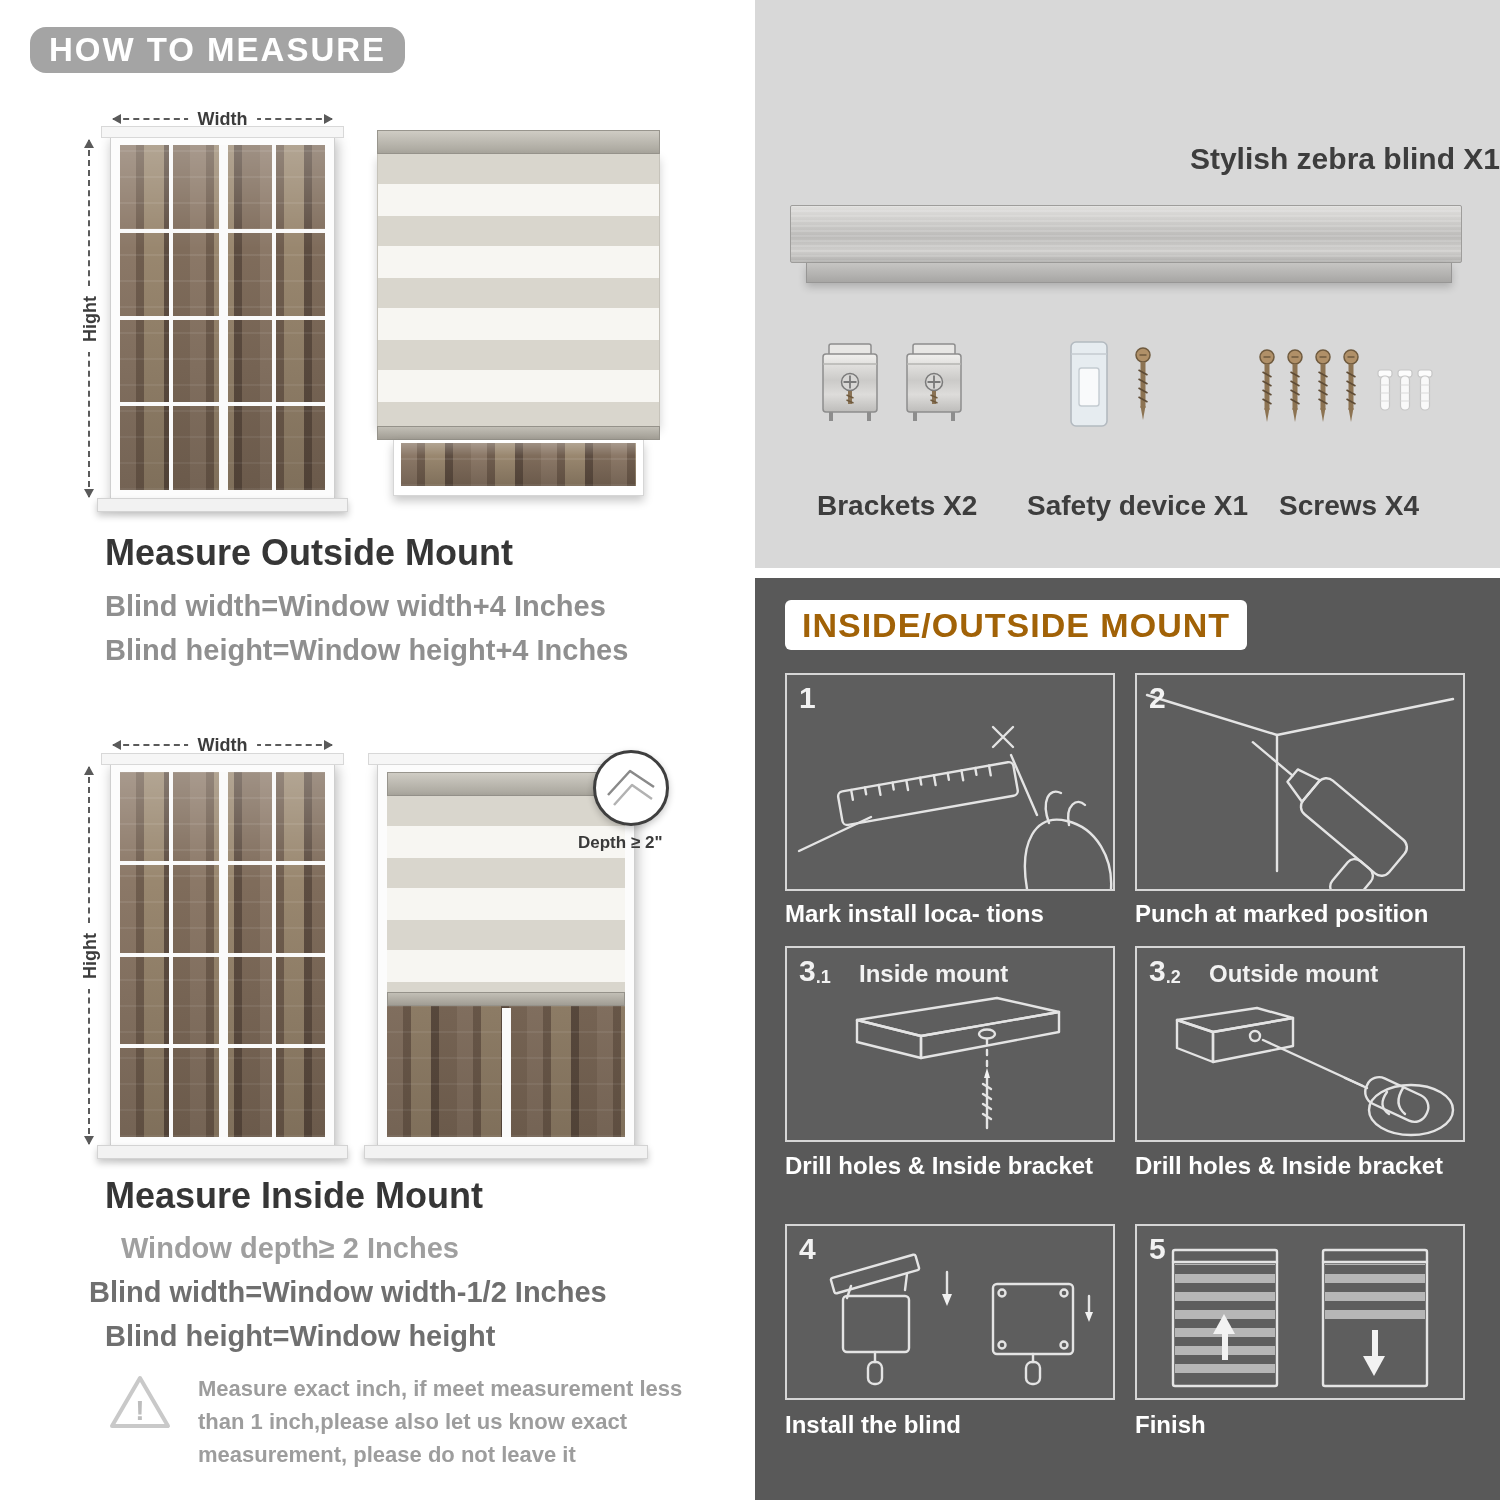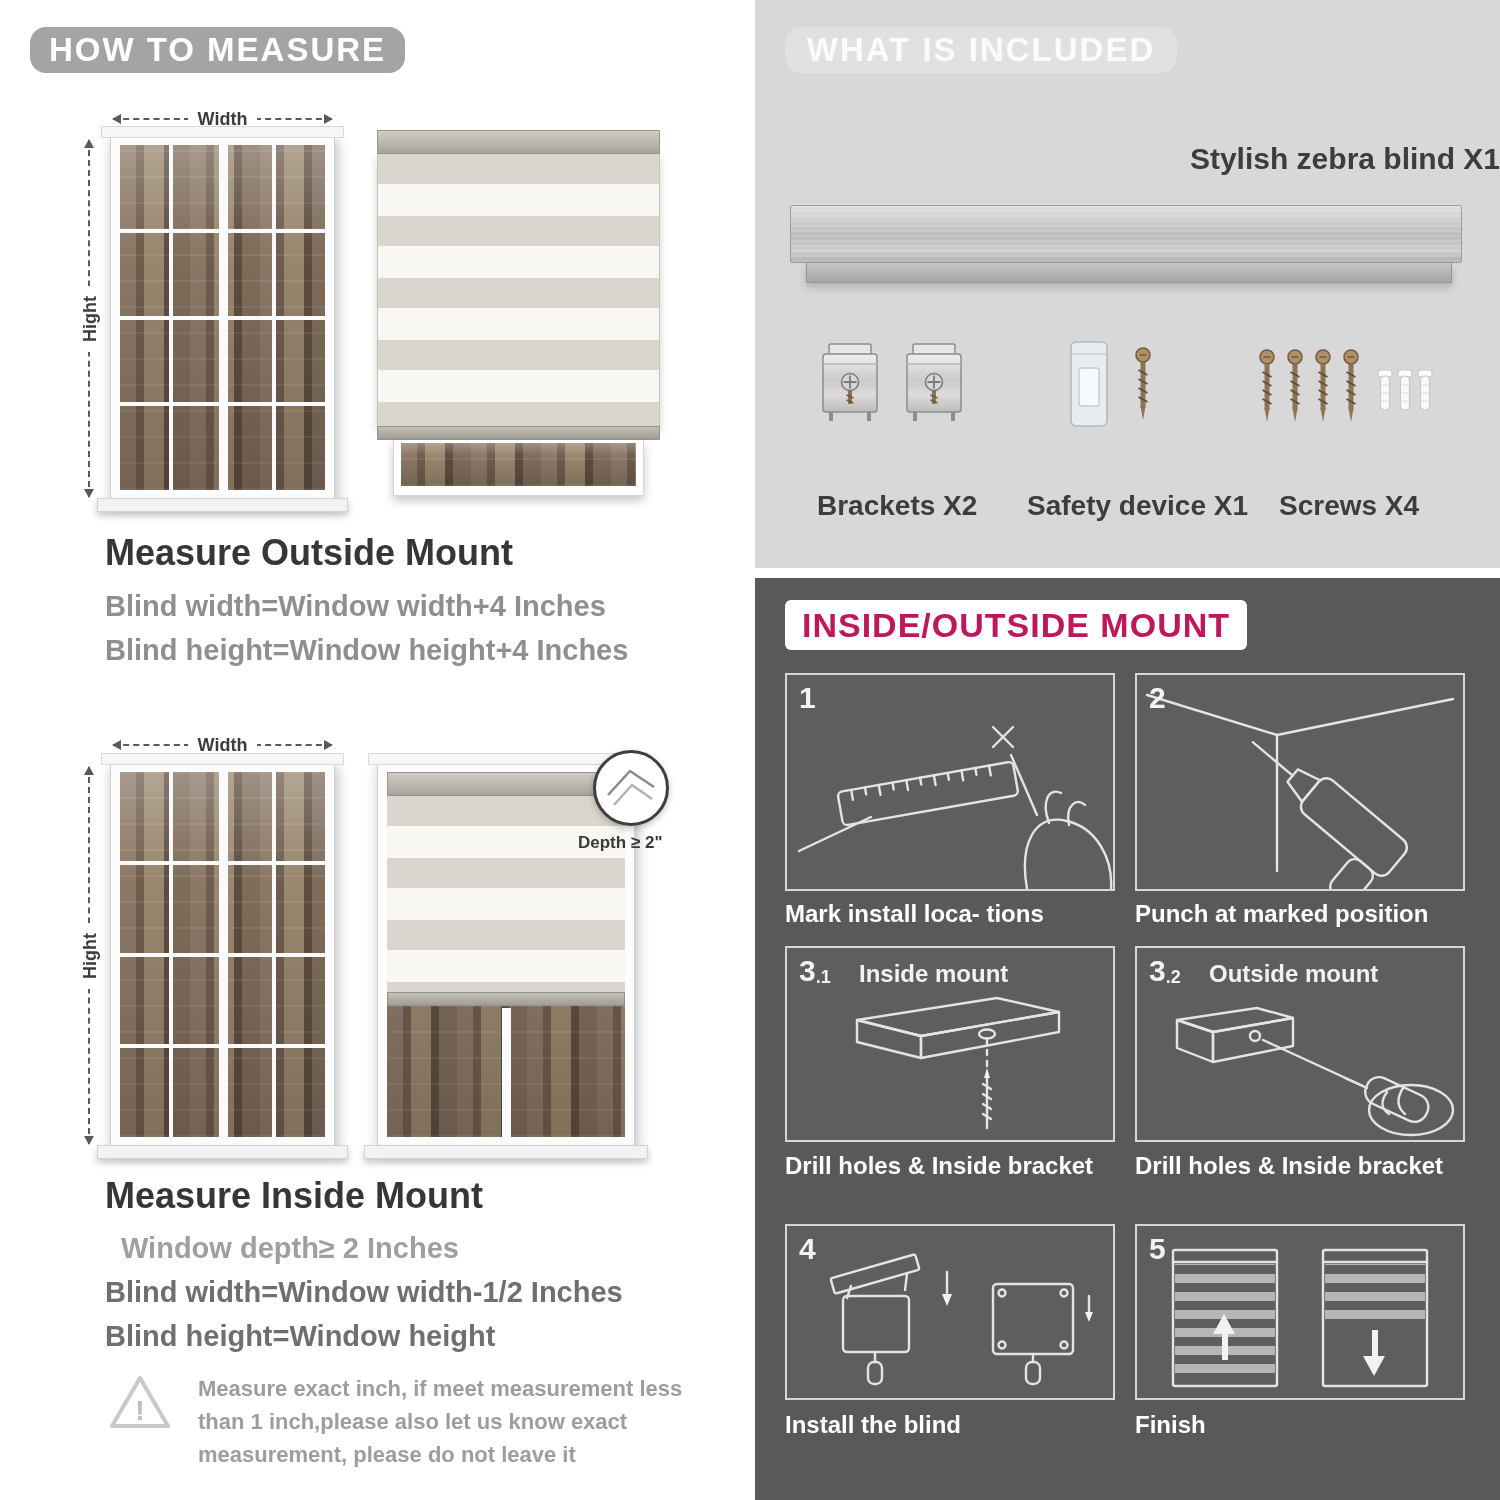--- a/index.html
+++ b/index.html
@@ -8,21 +8,21 @@
 
   
   #left{position:absolute;left:0;top:0;width:755px;height:1500px;}
   #included{position:absolute;left:755px;top:0;width:745px;height:568px;background:#d8d8d8;}
   #mount{position:absolute;left:755px;top:578px;width:745px;height:922px;background:#595959;}
 
   
   .badge{position:absolute;display:flex;align-items:center;justify-content:center;font-weight:700;letter-spacing:2px;border-radius:16px;white-space:nowrap;}
   #howto-badge{left:30px;top:27px;width:375px;height:46px;background:#a4a4a4;color:#ffffff;font-size:33px;}
   #included-badge{left:30px;top:27px;width:392px;height:46px;background:#e1e1e1;color:#fbfbfb;font-size:33px;}
-  #mount-badge{left:30px;top:22px;width:462px;height:50px;background:#ffffff;color:#be185d;font-size:34px;border-radius:6px;letter-spacing:1px;}
+  #mount-badge{left:30px;top:22px;width:462px;height:50px;background:#ffffff;color:#a16207;font-size:34px;border-radius:6px;letter-spacing:1px;}
 
   
   .win{position:absolute;background:#fcfcfc;border:1px solid #cfcfcf;box-shadow:2px 5px 12px rgba(0,0,0,.28);}
   .win::before{content:"";position:absolute;left:-10px;right:-10px;top:-10px;height:10px;background:#f6f6f6;border:1px solid #d8d8d8;}
   .win::after{content:"";position:absolute;left:-14px;right:-14px;bottom:-13px;height:12px;background:#f2f2f2;border:1px solid #d3d3d3;box-shadow:0 4px 7px rgba(0,0,0,.22);}
   .glass{position:absolute;inset:9px;overflow:hidden;}
   .photo{background:
     linear-gradient(180deg, rgba(255,255,255,.25) 0%, rgba(255,255,255,0) 30%, rgba(35,26,18,.22) 100%),
     repeating-linear-gradient(0deg, rgba(255,255,255,.08) 0 2px, rgba(0,0,0,0) 2px 26px),
     repeating-linear-gradient(90deg,#8b7867 0 16px,#6f5d4e 16px 24px,#99876f 24px 44px,#5d4d41 44px 52px,#7f6c5b 52px 70px);}
@@ -186,34 +186,33 @@
   <div id="depth-circle">
     <svg viewBox="0 0 70 70" width="70" height="70">
       <path d="M12 42 L34 18 L58 34" fill="none" stroke="#8a8a8a" stroke-width="2.5" stroke-linejoin="round"></path>
       <path d="M18 52 L36 32 L56 46" fill="none" stroke="#b2b2b2" stroke-width="2.5" stroke-linejoin="round"></path>
     </svg>
   </div>
   <div id="depth-label">Depth ≥ 2"</div>
 
   <div class="h-dark" style="left:105px;top:1175px;">Measure Inside Mount</div>
   <div class="line g2" style="left:105px;top:1232px;margin-left:16px;">Window depth≥ 2 Inches</div>
-  <div class="line g3" style="left:105px;top:1276px;">Blind width=Window width-1/2 Inches</div>
+  <div class="line g3" style="left:89px;top:1276px;">Blind width=Window width-1/2 Inches</div>
   <div class="line g3" style="left:105px;top:1320px;">Blind height=Window height</div>
 
   <div id="warning">
     <svg width="64" height="60" viewBox="0 0 64 60">
       <path d="M32 6 L60 54 L4 54 Z" fill="none" stroke="#c9c9c9" stroke-width="4" stroke-linejoin="round"></path>
       <text x="32" y="48" text-anchor="middle" font-size="28" font-weight="700" fill="#bdbdbd">!</text>
     </svg>
     <div id="warn-text">Measure exact inch, if meet measurement less than 1 inch,please also let us know exact measurement, please do not leave it</div>
   </div>
 </div>
 
 <div id="included">
-  <div class="badge" id="included-badge">WHAT IS INCLUDED</div>
   <div id="included-title">Stylish zebra blind X1</div>
 
   <div id="headrail">
     <div id="rail-top"></div>
       <div id="rail-lip"></div>
   </div>
 
   <svg class="item-icon" style="left:62px;top:338px;" width="150" height="92" viewBox="0 0 150 92">
     <use href="#bracketD" x="2" y="4"></use>
     <use href="#bracketD" x="86" y="4"></use>

